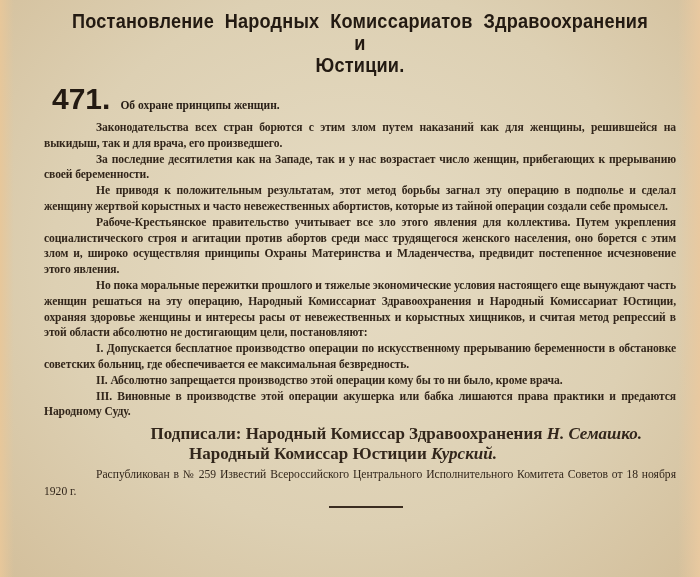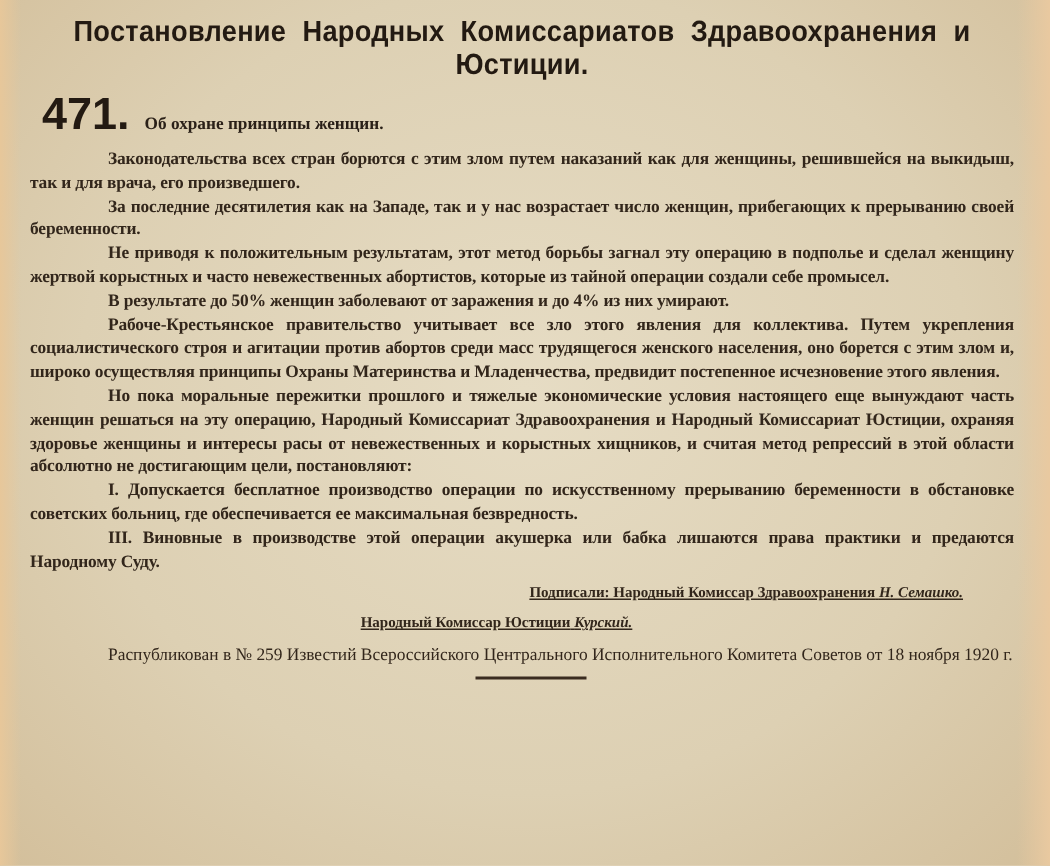--- a/index.html
+++ b/index.html
@@ -4,21 +4,21 @@
 <style>
   html, body { margin: 0; padding: 0; }
   body {
     width: 700px; height: 577px; overflow: hidden;
     background: #e4d6bd;
   }
   .page {
     position: absolute; left: 0; top: 0; width: 700px; height: 577px;
     background: radial-gradient(ellipse at 50% 45%, #e6dcc4 0%, #ddd0b3 60%, #d3bf9b 100%);
     box-sizing: border-box;
-    padding: 8px 24px 0 20px;
+    padding: 8px 24px 0 44px;
     font-family: "Liberation Serif", serif;
     color: #2a2018;
   }
   .page::before {
     content: ""; position: absolute; left: 0; top: 0; width: 14px; height: 100%;
     background: linear-gradient(to right, #e7c79a, rgba(231,199,154,0));
   }
   .page::after {
     content: ""; position: absolute; right: 0; top: 0; width: 22px; height: 100%;
     background: linear-gradient(to left, #e9c9a0, rgba(233,201,160,0));
@@ -45,21 +45,21 @@
     font-family: "Liberation Serif", serif; font-weight: bold; font-size: 11.5px;
     margin-left: 10px; color: #2a2018;
   }
   .body-text {
     font-size: 11.6px; line-height: 15.8px;
     text-align: justify; margin: 4px 0 0 0;
     font-weight: bold; color: #32261b;
     letter-spacing: -0.1px;
   }
   .body-text p { margin: 0; text-indent: 52px; }
-  .sig { font-size: 10px; line-height: 20px; font-weight: bold; color: #32261b; text-decoration: underline; }
+  .sig { font-size: 17px; line-height: 20px; font-weight: bold; color: #32261b; }
   .sig1 { text-align: right; padding-right: 34px; margin-top: 4px; }
   .sig2 { text-align: center; padding-right: 34px; }
   .sig i { font-style: italic; }
   .repub { font-size: 11.6px; line-height: 17px; font-weight: normal; color: #32261b; text-align: justify; margin-top: 2px; }
   .repub p { margin: 0; text-indent: 52px; }
   .rule { width: 74px; height: 2px; background: #3a2c20; margin: 6px auto 0 auto; position: relative; left: 6px; }
 </style>
 </head>
 <body>
 
@@ -71,24 +71,24 @@
 
   <div class="article-head">
     <span class="article-num">471.</span>
     <span class="article-title">Об охране принципы женщин.</span>
   </div>
 
   <div class="body-text">
     <p>Законодательства всех стран борются с этим злом путем наказаний как для женщины, решившейся на выкидыш, так и для врача, его произведшего.</p>
     <p>За последние десятилетия как на Западе, так и у нас возрастает число женщин, прибегающих к прерыванию своей беременности.</p>
     <p>Не приводя к положительным результатам, этот метод борьбы загнал эту операцию в подполье и сделал женщину жертвой корыстных и часто невежественных абортистов, которые из тайной операции создали себе промысел.</p>
-    <p>В результате до 50% женщин заболевают от заражения и до 4% из них умирают.</p>
     <p>Рабоче-Крестьянское правительство учитывает все зло этого явления для коллектива. Путем укрепления социалистического строя и агитации против абортов среди масс трудящегося женского населения, оно борется с этим злом и, широко осуществляя принципы Охраны Материнства и Младенчества, предвидит постепенное исчезновение этого явления.</p>
     <p>Но пока моральные пережитки прошлого и тяжелые экономические условия настоящего еще вынуждают часть женщин решаться на эту операцию, Народный Комиссариат Здравоохранения и Народный Комиссариат Юстиции, охраняя здоровье женщины и интересы расы от невежественных и корыстных хищников, и считая метод репрессий в этой области абсолютно не достигающим цели, постановляют:</p>
     <p>I. Допускается бесплатное производство операции по искусственному прерыванию беременности в обстановке советских больниц, где обеспечивается ее максимальная безвредность.</p>
+    <p>II. Абсолютно запрещается производство этой операции кому бы то ни было, кроме врача.</p>
     <p>III. Виновные в производстве этой операции акушерка или бабка лишаются права практики и предаются Народному Суду.</p>
   </div>
 
   <div class="sig sig1">
     <span>Подписали: Народный Комиссар Здравоохранения</span>
     <i>Н. Семашко.</i>
   </div>
   <div class="sig sig2">
     <span>Народный Комиссар Юстиции</span>
     <i>Курский.</i>

